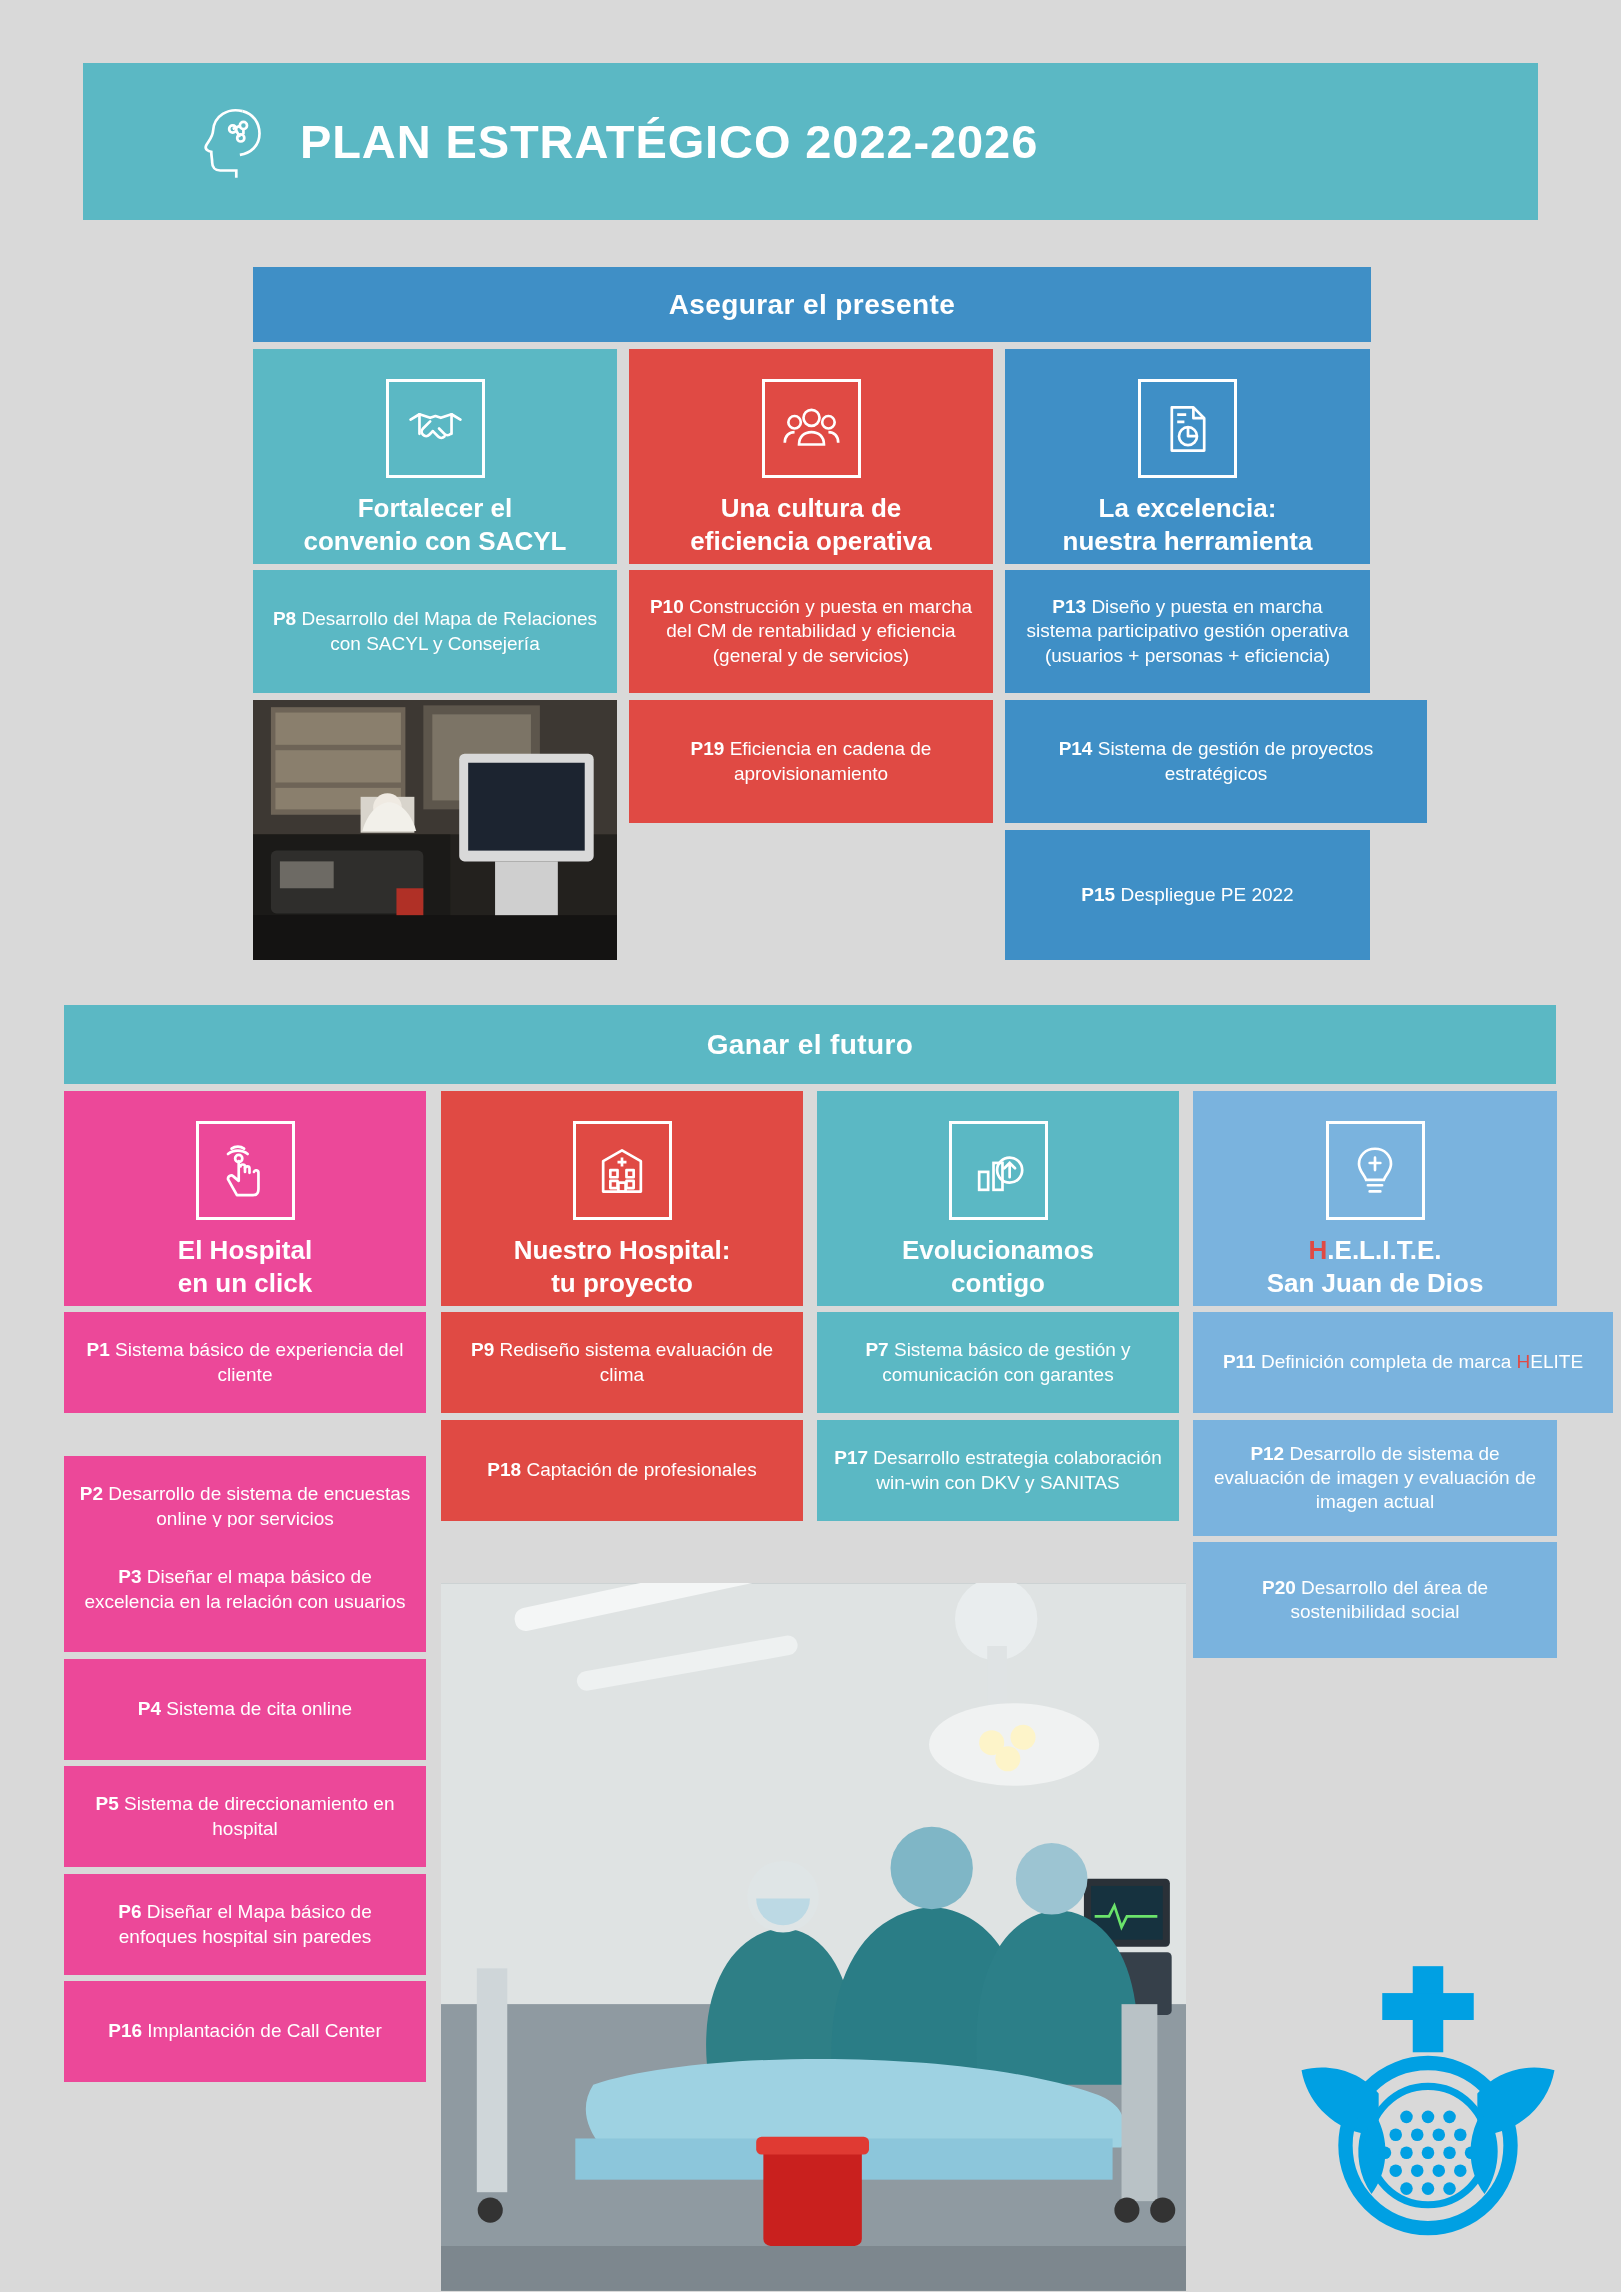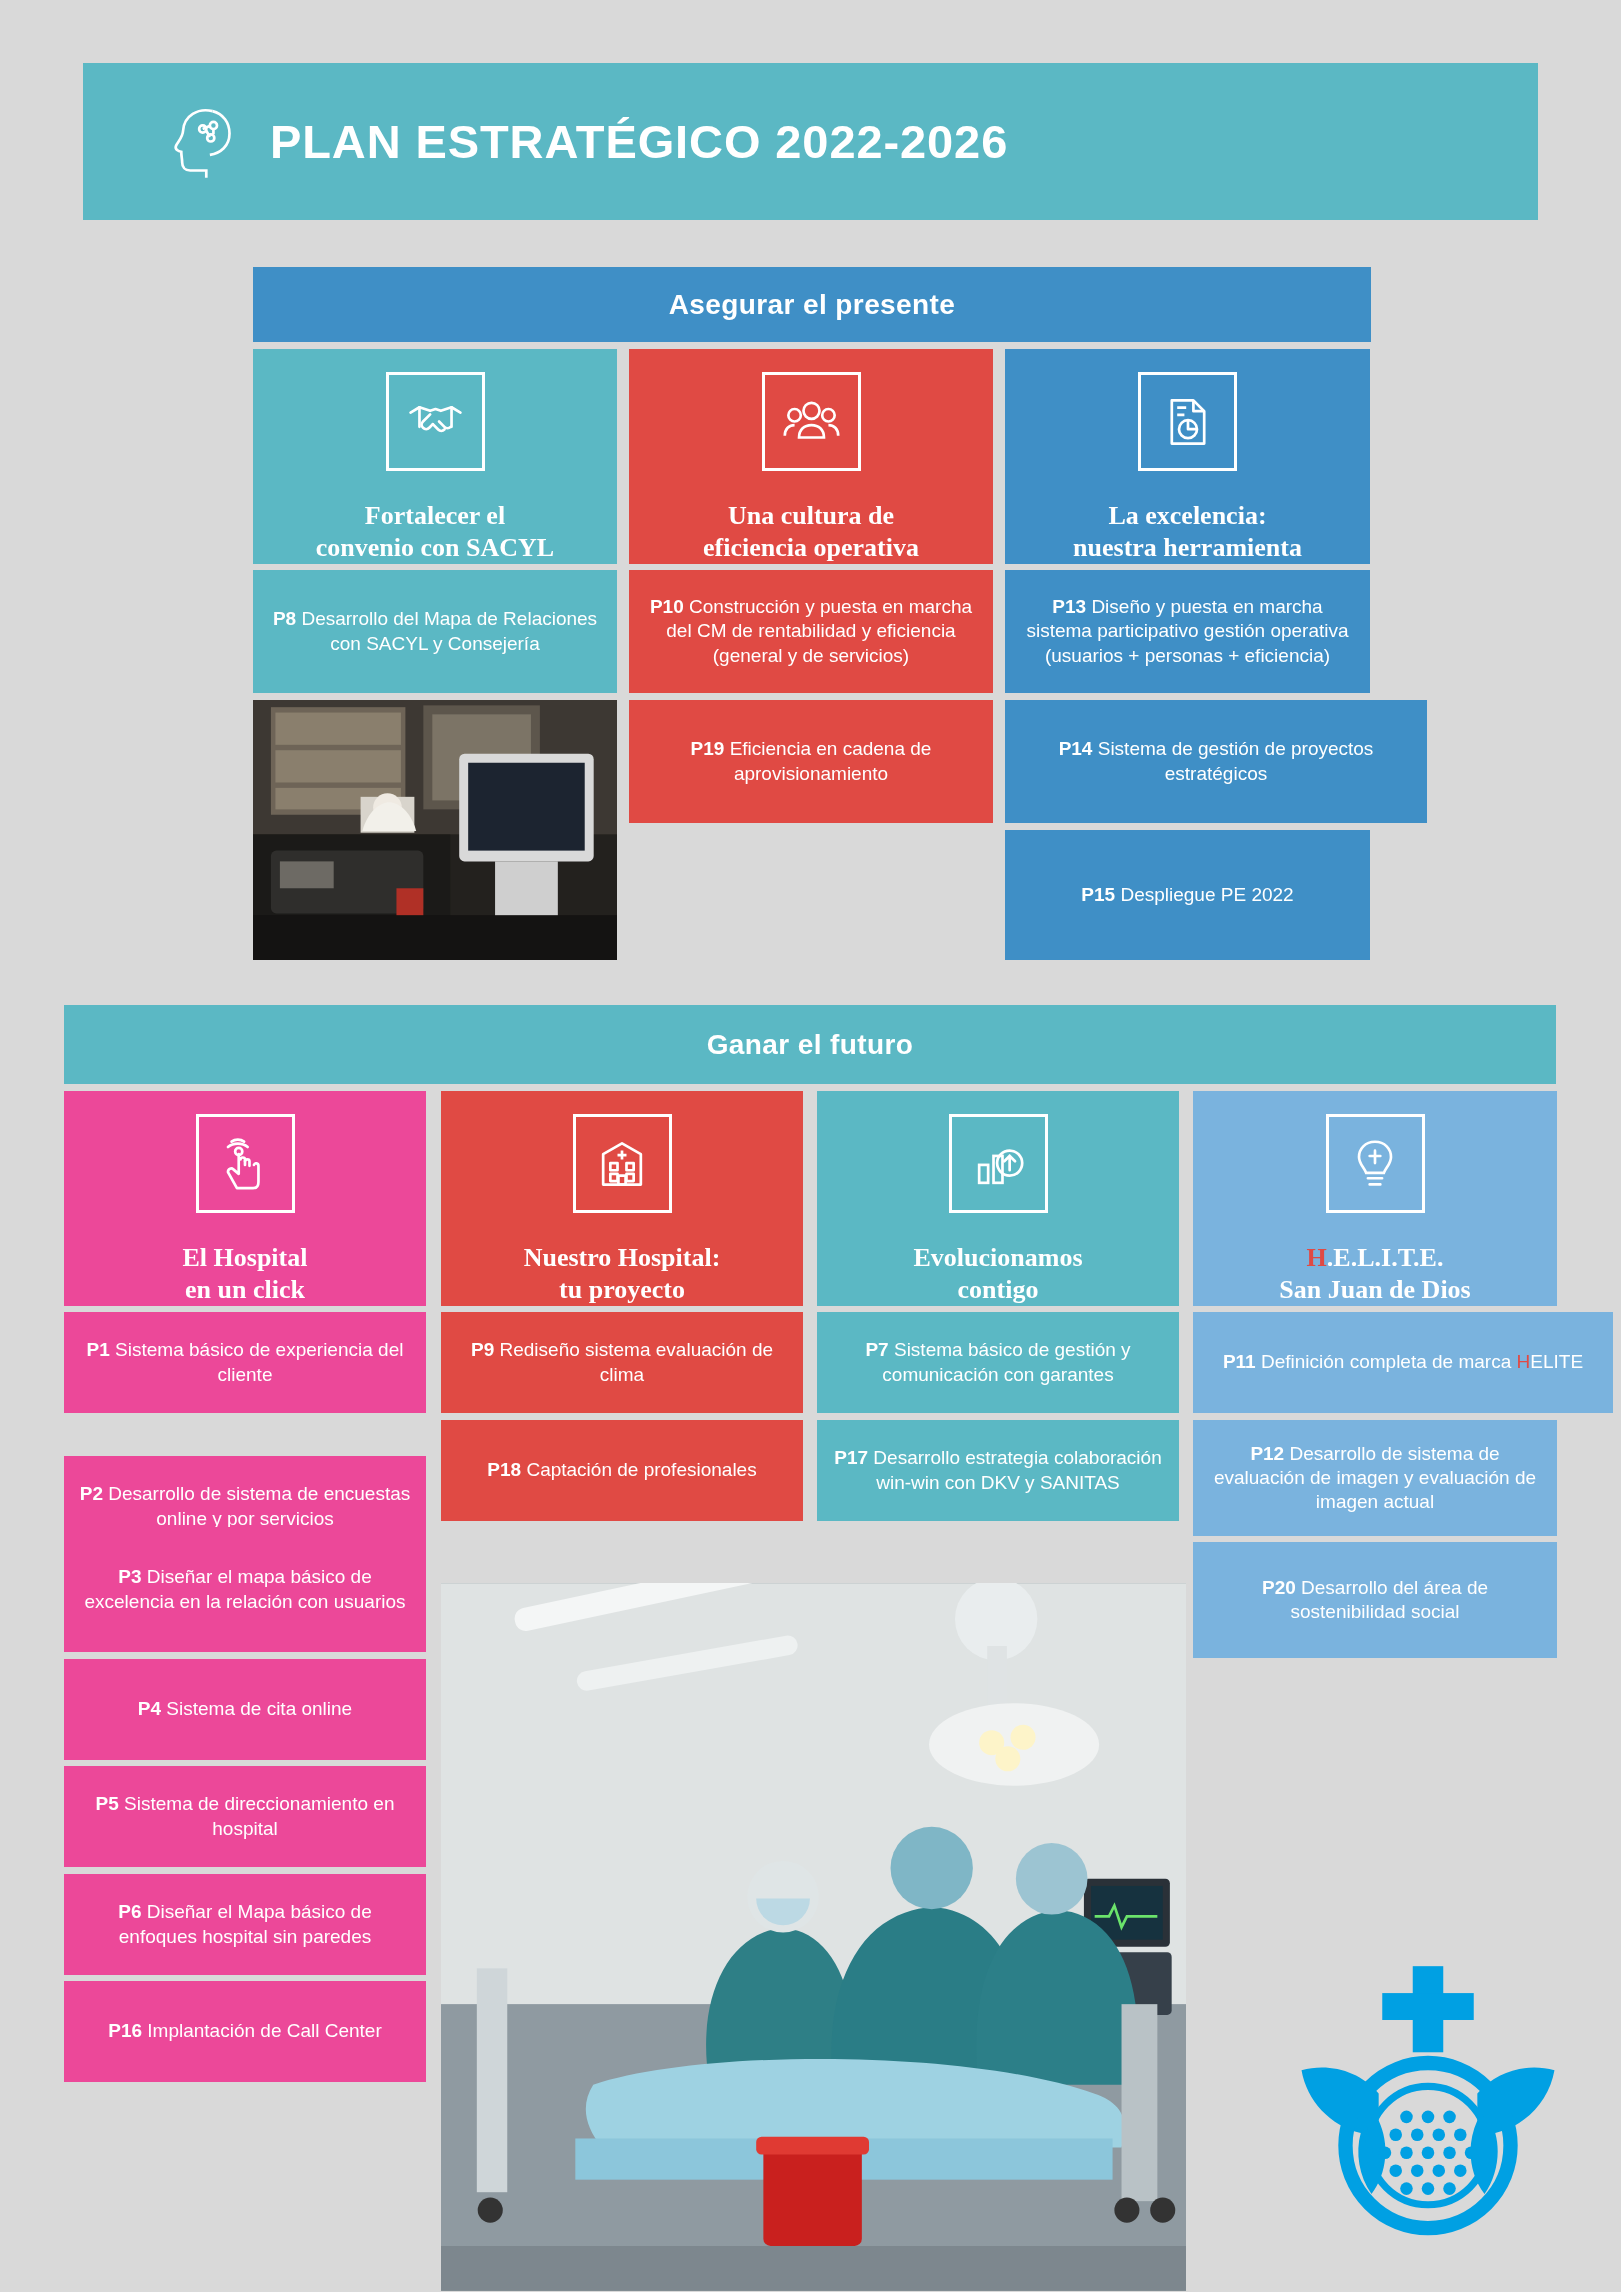--- a/index.html
+++ b/index.html
@@ -19,21 +19,21 @@
   .header-bar {
     position: absolute;
     left: 83px;
     top: 63px;
     width: 1455px;
     height: 157px;
     background: #5bb8c4;
     display: flex;
     align-items: center;
     gap: 34px;
-    padding-left: 90px;
+    padding-left: 120px;
     box-sizing: border-box;
   }
   .header-title {
     color: #ffffff;
     font-size: 47px;
     font-weight: bold;
     letter-spacing: 0.9px;
   }
   .brain-icon svg { display: block; }
 
@@ -47,24 +47,23 @@
     align-items: center;
     justify-content: center;
     letter-spacing: 0.4px;
   }
   .col-head {
     position: absolute;
     box-sizing: border-box;
     display: flex;
     flex-direction: column;
     align-items: center;
-    justify-content: space-between;
+    justify-content: center;
     padding-top: 23px;
     color: #fff;
-    font-family: Liberation Serif, serif;
   }
   .col-head .icon-box {
     width: 93px; height: 93px;
     border: 3.6px solid #ffffff;
     display: flex; align-items: center; justify-content: center;
     margin-bottom: 14.3px;
   }
   .col-head .head-label {
     font-size: 26px;
     font-weight: bold;

